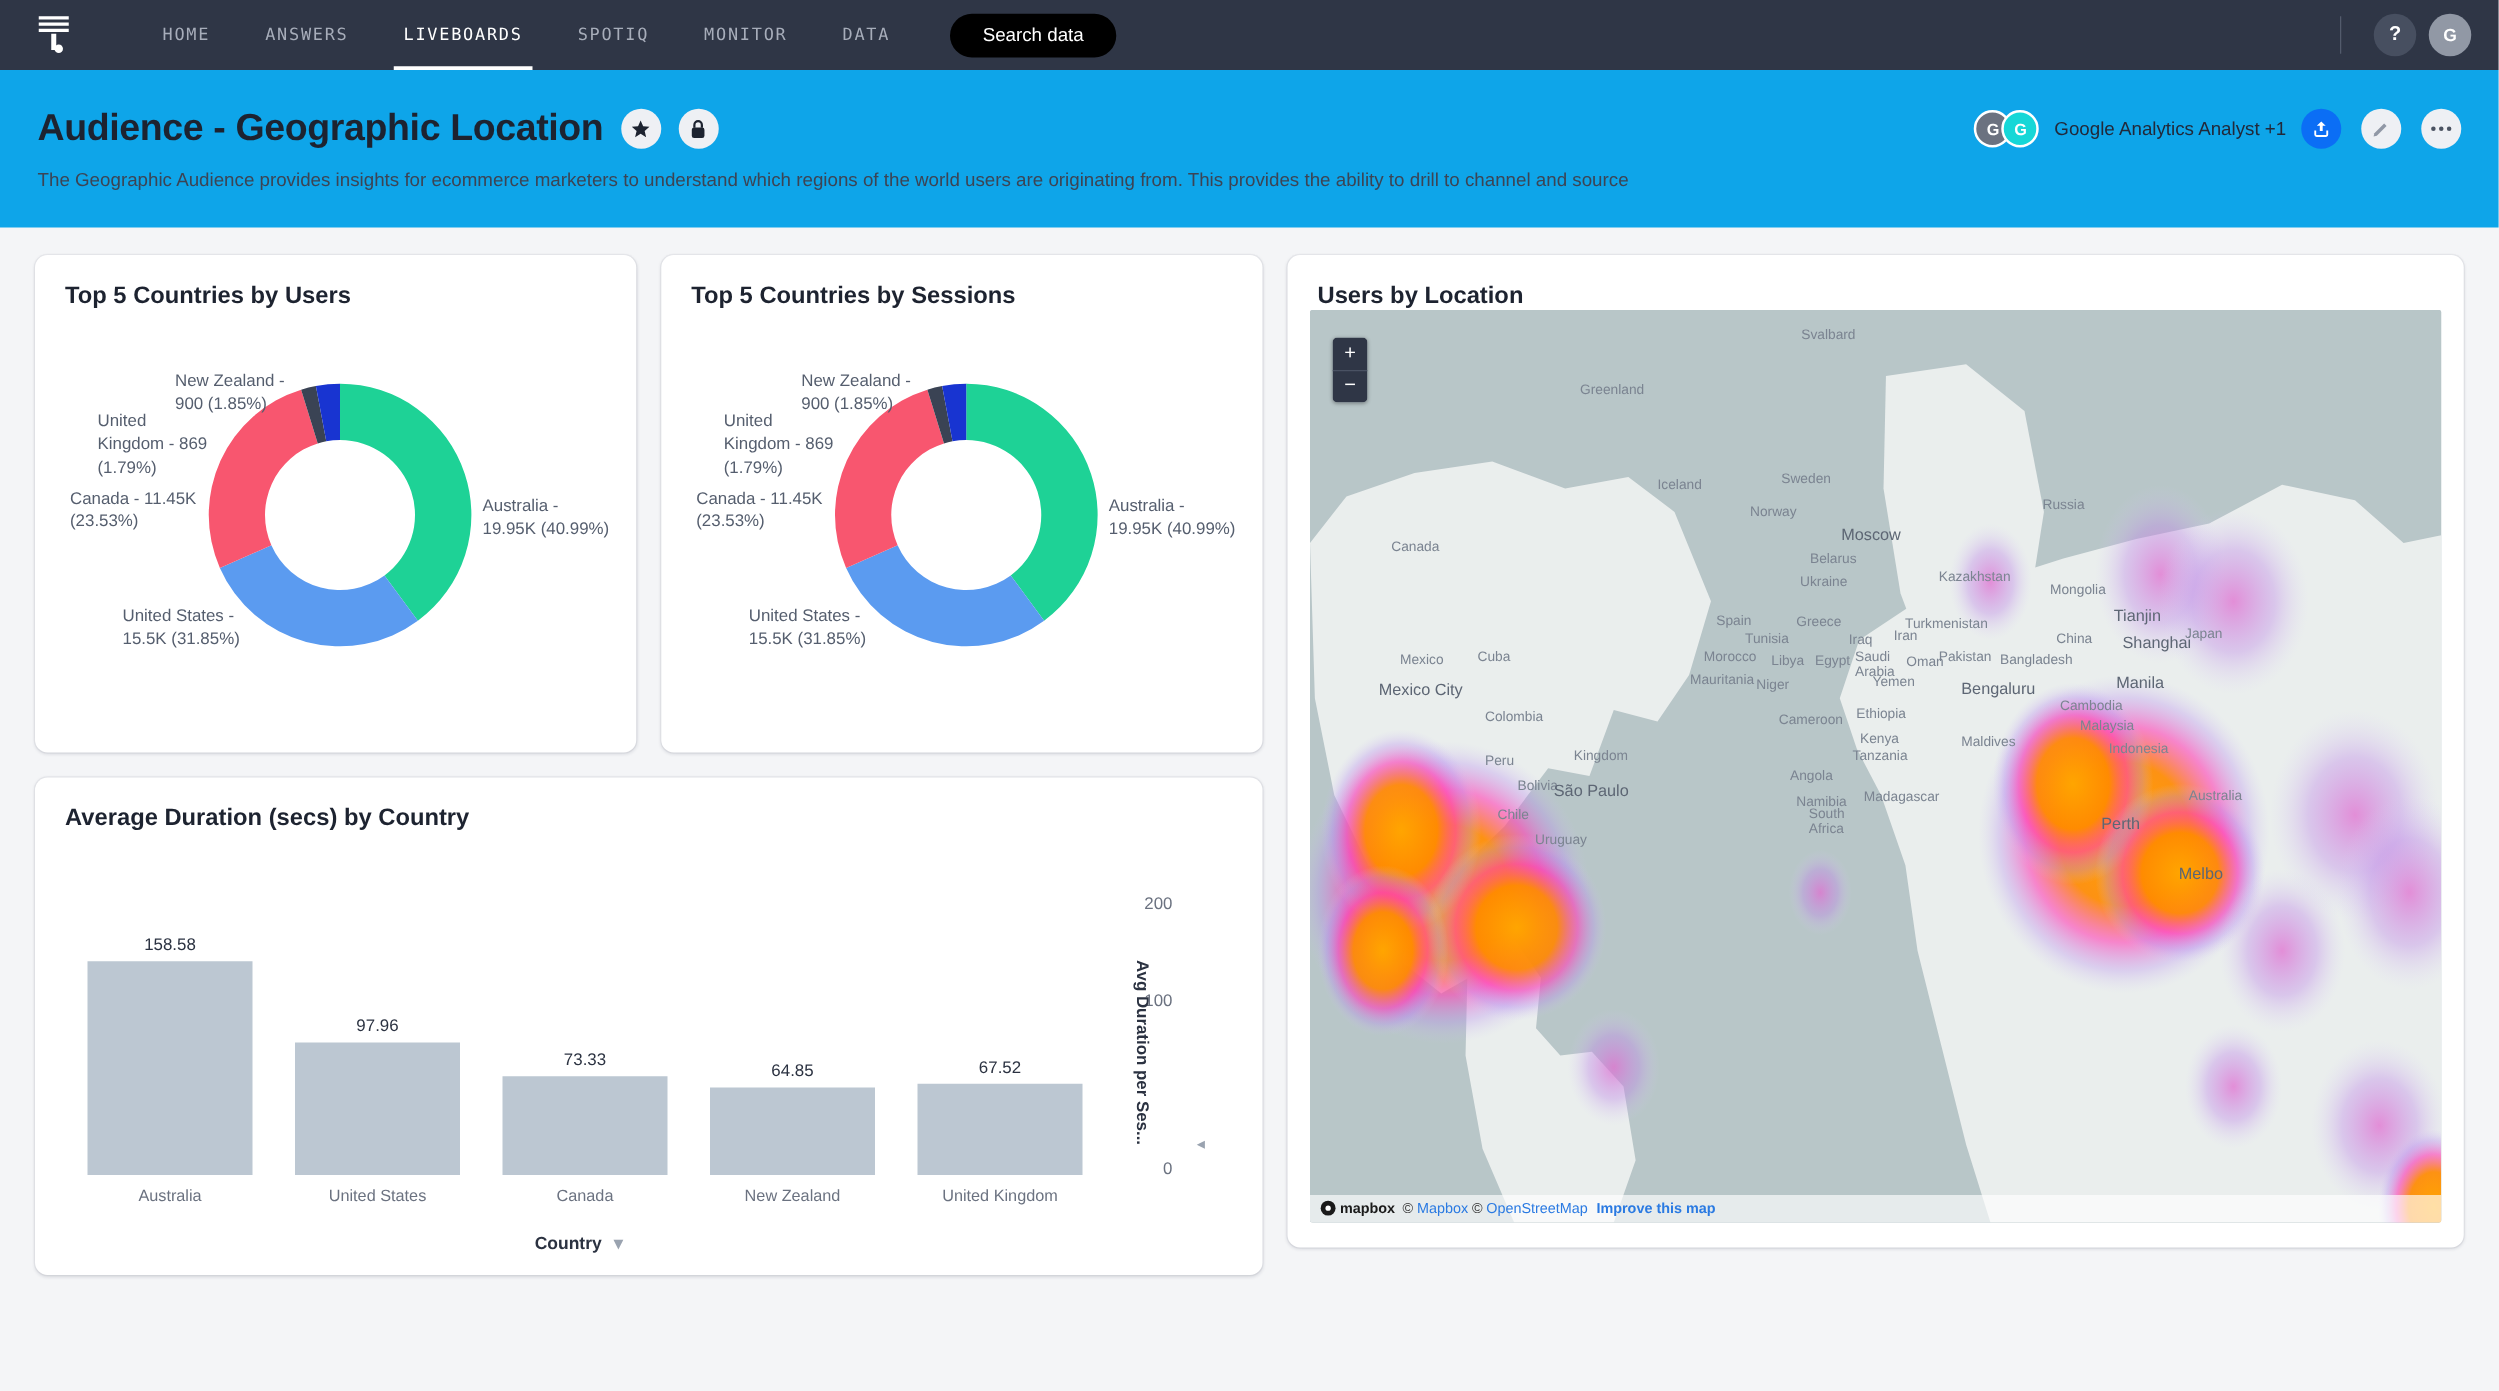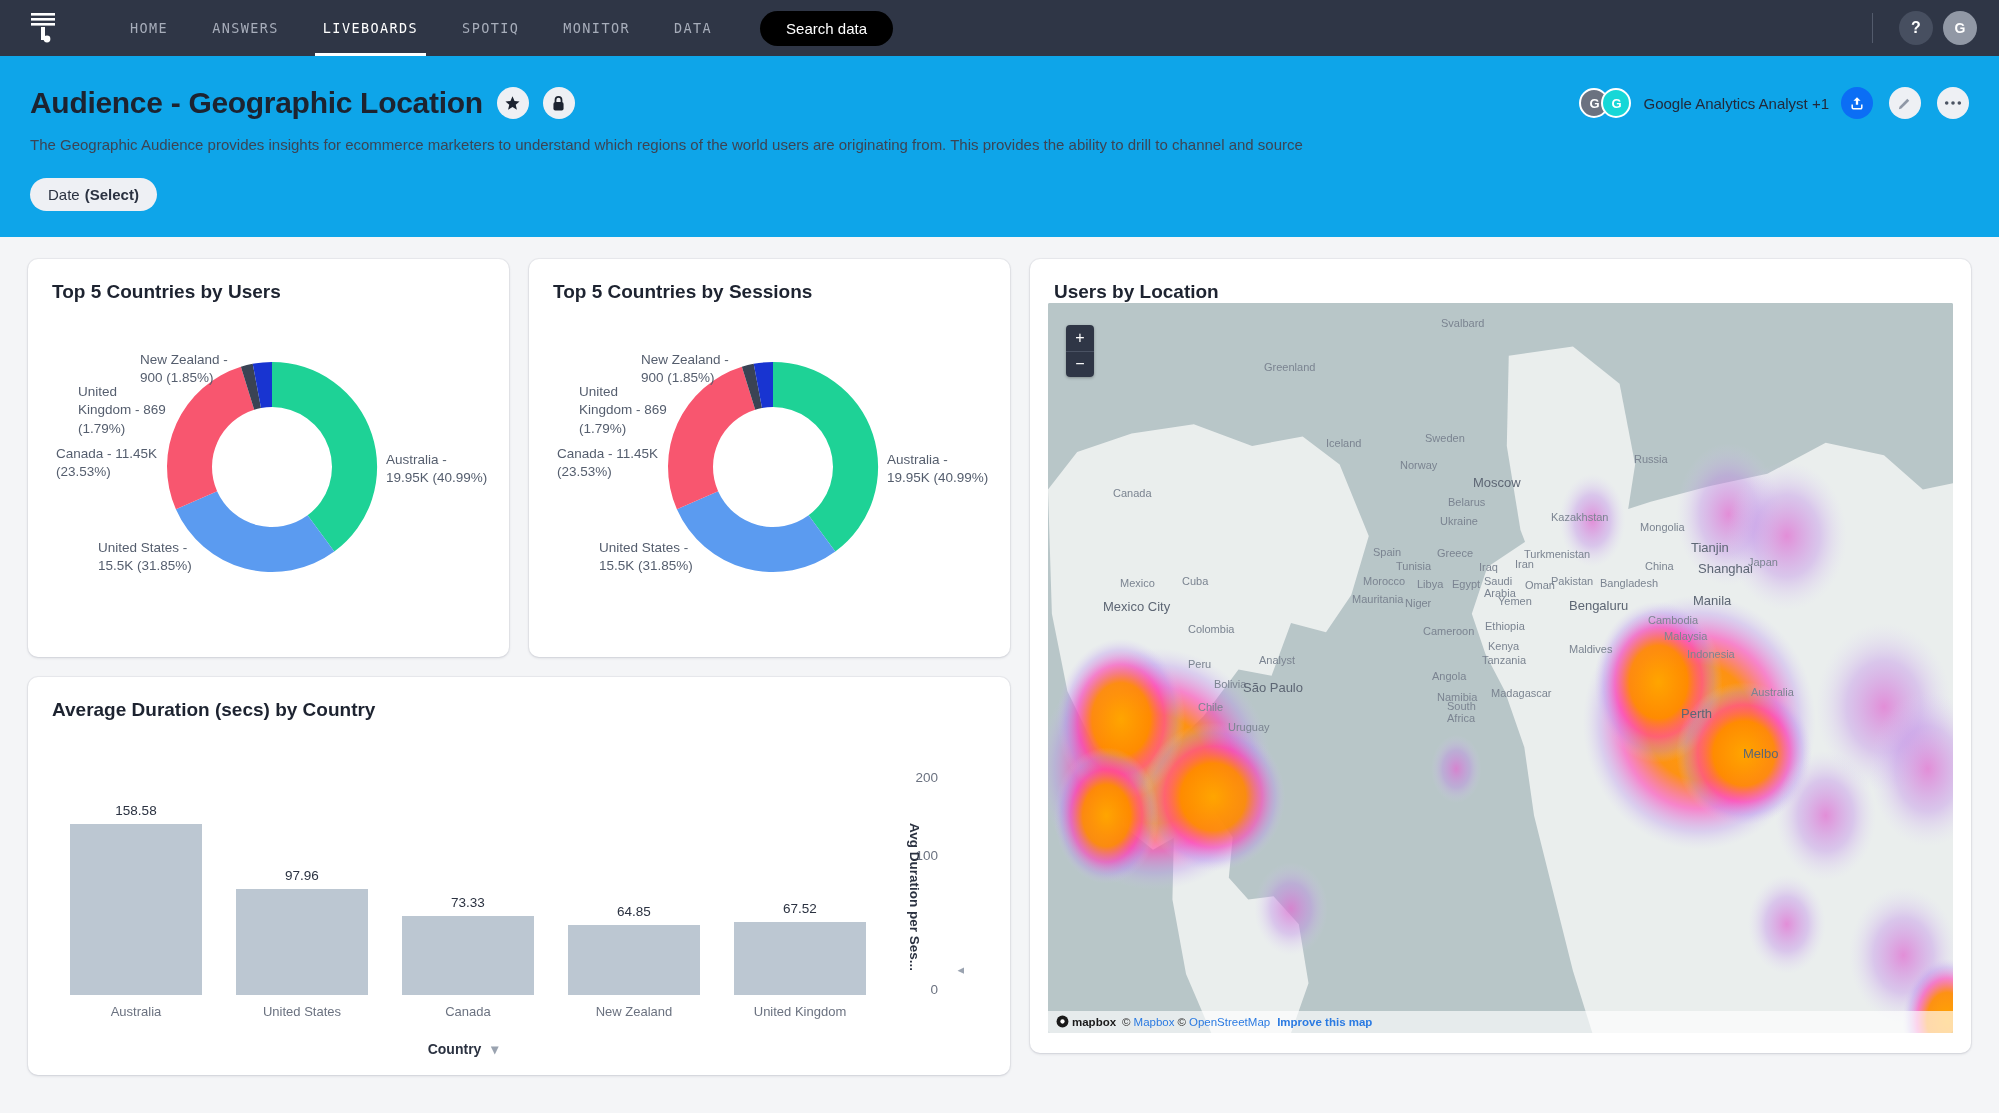--- a/index.html
+++ b/index.html
@@ -220,26 +220,20 @@
             <circle cx="3" cy="3" r="2" fill="#4b5362"></circle>
             <circle cx="10" cy="3" r="2" fill="#4b5362"></circle>
             <circle cx="17" cy="3" r="2" fill="#4b5362"></circle>
           </svg>
       </div>
     </div>
   </div>
 
   <div class="page-desc">The Geographic Audience provides insights for ecommerce marketers to understand which regions of the world users are originating from. This provides the ability to drill to channel and source</div>
 
-  <div class="filter-row">
-    <div class="filter-chip">
-      <span>Date</span>
-      <b>(Select)</b>
-    </div>
-  </div>
 </div>
 
 <div class="board">
 
   <div class="left-col">
     <div class="row-top">
 
       <div class="card donut-card">
         <div class="card-title">Top 5 Countries by Users</div>
         <div class="chart-body">
@@ -460,21 +454,21 @@
             <div class="map-name big" style="left: 645px; top: 290px;">Manila</div>
             <div class="map-name" style="left: 140px; top: 320px;">Colombia</div>
             <div class="map-name" style="left: 375px; top: 322px;">Cameroon</div>
             <div class="map-name" style="left: 437px; top: 317px;">Ethiopia</div>
             <div class="map-name" style="left: 600px; top: 311px;">Cambodia</div>
             <div class="map-name" style="left: 440px; top: 337px;">Kenya</div>
             <div class="map-name" style="left: 616px; top: 327px;">Malaysia</div>
             <div class="map-name" style="left: 521px; top: 340px;">Maldives</div>
             <div class="map-name" style="left: 639px; top: 345px;">Indonesia</div>
             <div class="map-name" style="left: 140px; top: 355px;">Peru</div>
-            <div class="map-name" style="left: 211px; top: 351px;">Analyst</div>
+            <div class="map-name" style="left: 211px; top: 351px;">Kingdom</div>
             <div class="map-name" style="left: 434px; top: 351px;">Tanzania</div>
             <div class="map-name" style="left: 166px; top: 375px;">Bolivia</div>
             <div class="map-name" style="left: 384px; top: 367px;">Angola</div>
             <div class="map-name" style="left: 389px; top: 388px;">Namibia</div>
             <div class="map-name" style="left: 443px; top: 384px;">Madagascar</div>
             <div class="map-name big" style="left: 195px; top: 377px;">São Paulo</div>
             <div class="map-name" style="left: 150px; top: 398px;">Chile</div>
             <div class="map-name" style="left: 399px; top: 397px; white-space: pre-line;">South
 Africa</div>
             <div class="map-name" style="left: 703px; top: 383px;">Australia</div>

